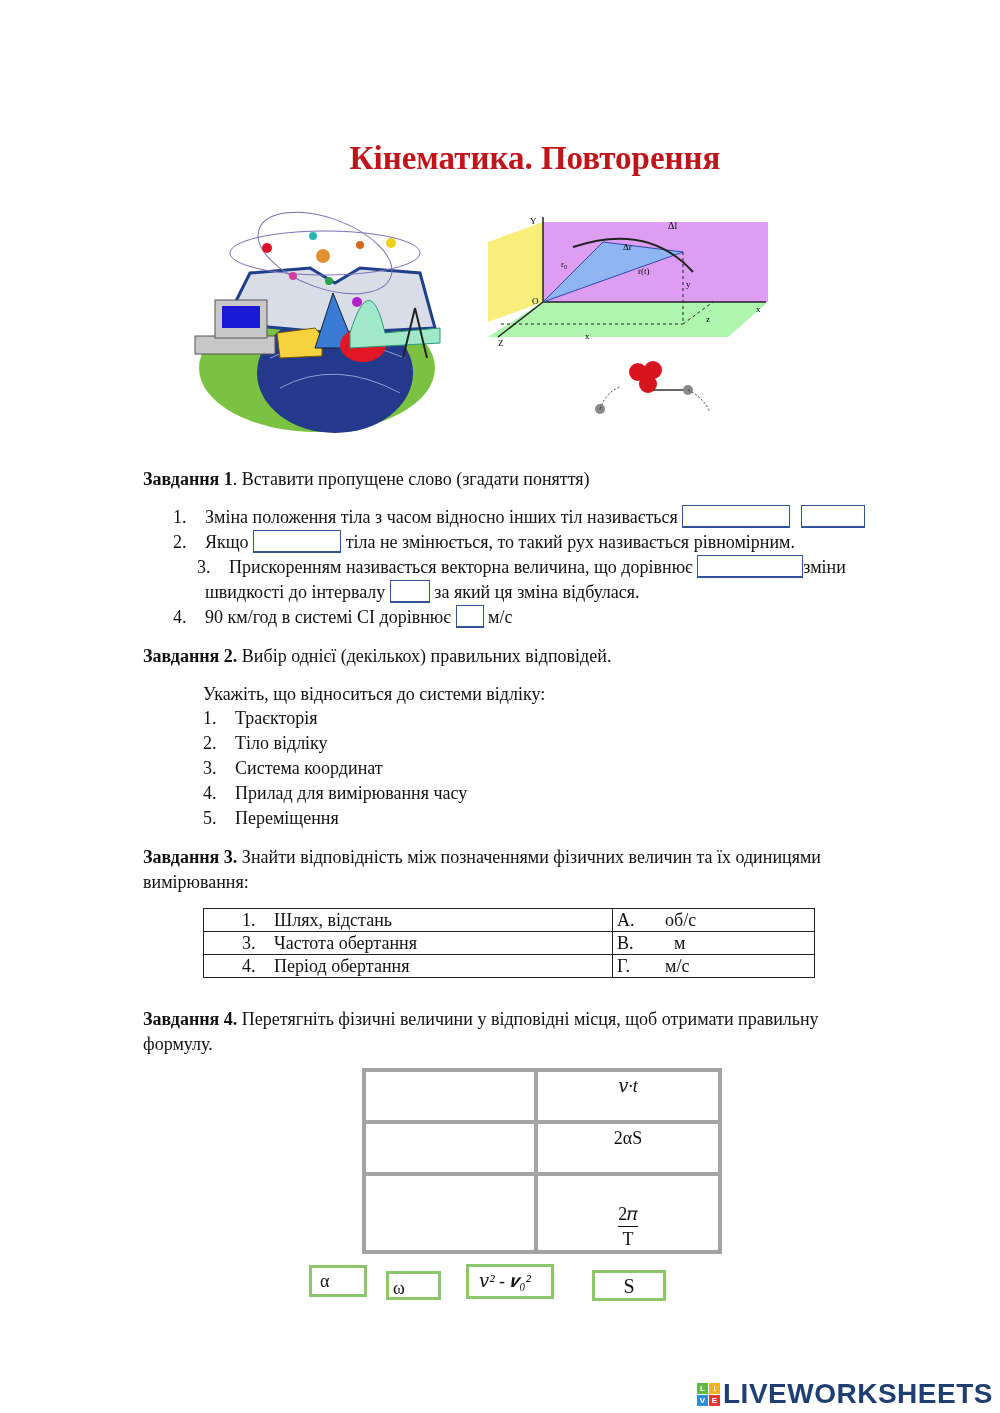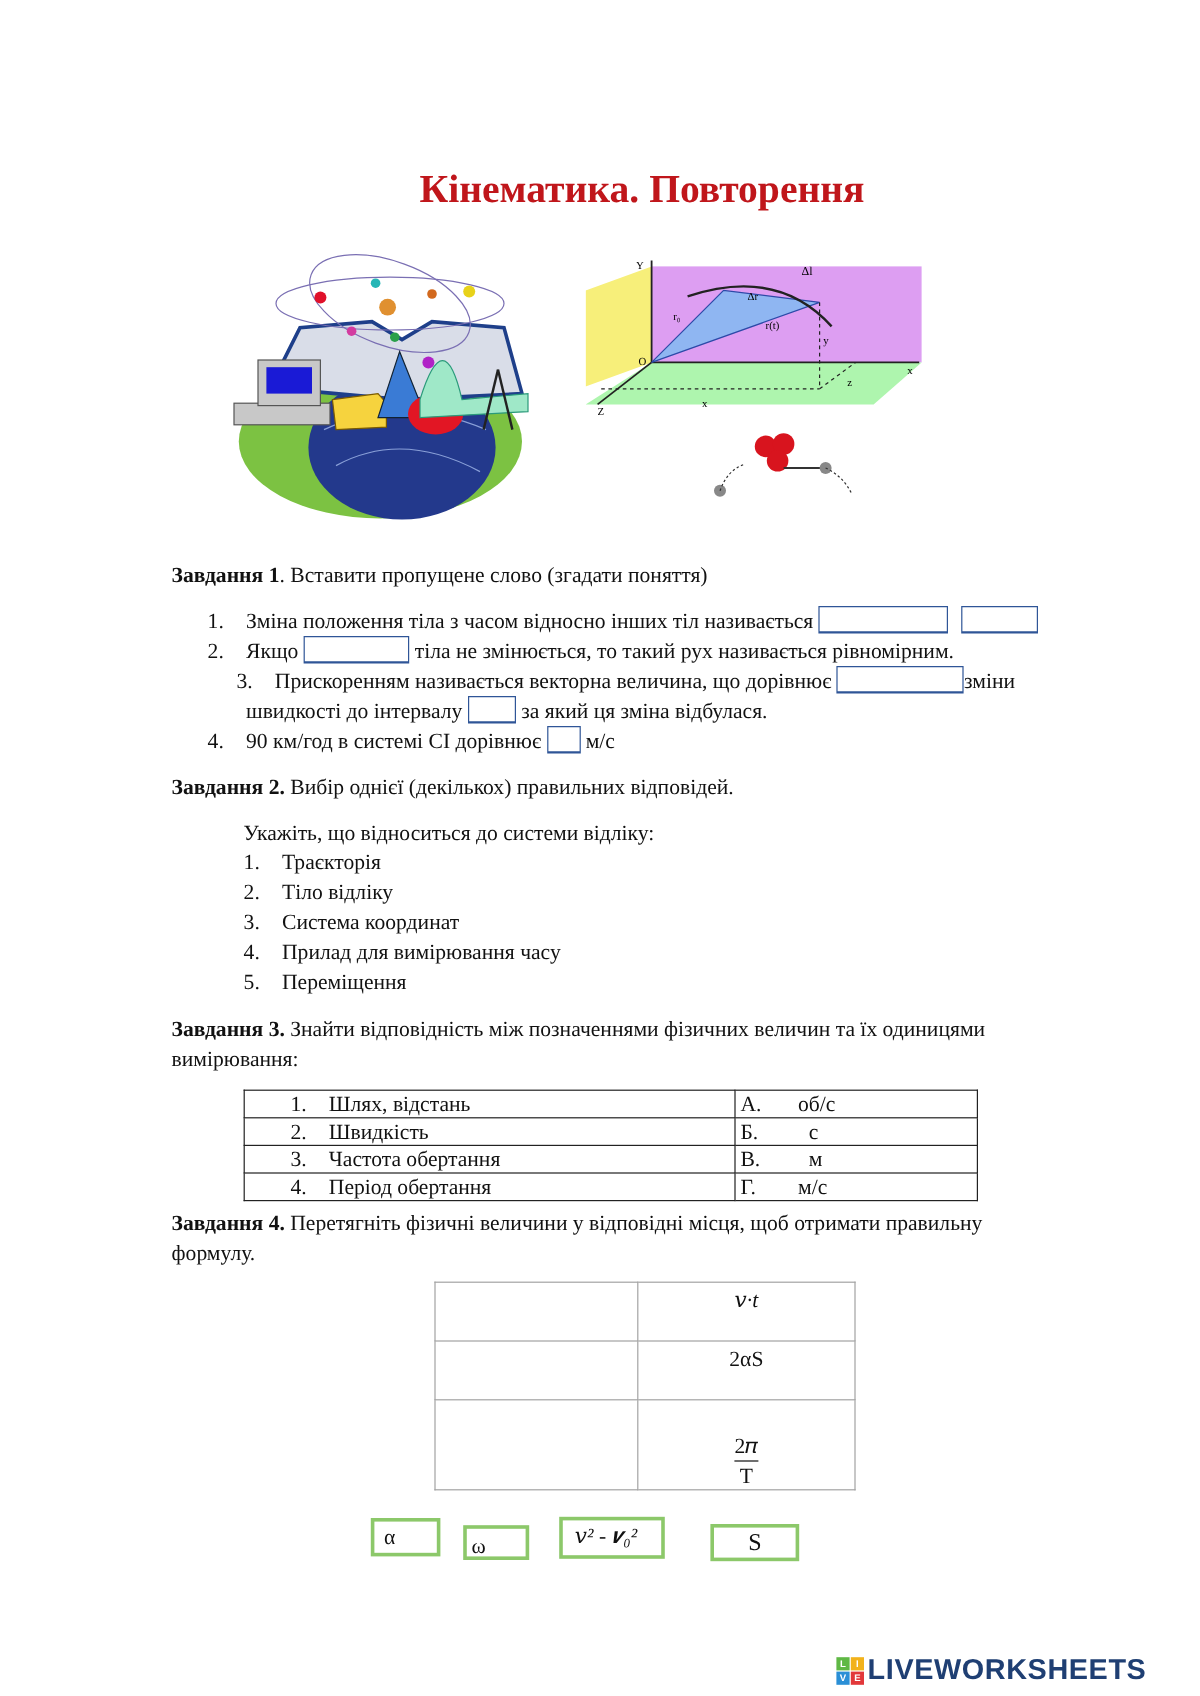--- a/index.html
+++ b/index.html
@@ -9,29 +9,29 @@
   .task-head{font-weight:bold;}
   .line{position:absolute;white-space:nowrap;line-height:24px;}
   .gap{display:inline-block;height:20px;border:1.5px solid #2f5597;border-bottom-width:2px;vertical-align:-5px;background:#fff;}
   table.match{position:absolute;left:203px;top:908px;width:612px;border-collapse:collapse;}
   table.match td{border:1px solid #222;height:22px;padding:0;font-size:18px;line-height:22px;}
   table.match td.l{width:370px;padding-left:38px;}
   table.match td.r{padding-left:4px;}
   .num{display:inline-block;width:32px;}
   .let{display:inline-block;width:48px;}
   table.formula{position:absolute;left:362px;top:1068px;border-collapse:collapse;}
-  table.formula td{border:1px solid #a3a3a3;width:166px;height:46px;vertical-align:top;text-align:center;font-size:18px;}
+  table.formula td{border:4px solid #a3a3a3;width:166px;height:46px;vertical-align:top;text-align:center;font-size:18px;}
   table.formula td.f{width:178px;}
   .frac{display:inline-flex;flex-direction:column;align-items:center;line-height:20px;margin-top:27px;}
   .frac .bar{border-top:1.5px solid #111;width:100%;margin:2px 0;}
   .drag{position:absolute;border:3px solid #8cc86a;background:#fff;font-size:18px;box-sizing:border-box;}
   .lw{position:absolute;left:697px;top:1378px;display:flex;align-items:center;}
   .lw-grid{display:grid;grid-template-columns:11px 11px;grid-gap:1px;margin-right:3px;}
   .lw-grid span{display:block;width:11px;height:11px;font-size:8px;color:#fff;font-weight:bold;text-align:center;line-height:11px;font-family:"Liberation Sans",sans-serif;}
-  .lw-text{font-family:"Liberation Sans",sans-serif;font-weight:bold;color:#1f3f73;font-size:24px;letter-spacing:0.5px;}
+  .lw-text{font-family:"Liberation Sans",sans-serif;font-weight:bold;color:#1f3f73;font-size:28px;letter-spacing:0.5px;}
 </style>
 </head>
 <body>
 
 <div class="abs title">Кінематика. Повторення</div>
 
 <div class="abs" style="left:185px;top:208px;width:265px;height:228px;">
   <svg width="265" height="228" viewBox="0 0 265 228">
     <ellipse cx="132" cy="160" rx="118" ry="64" fill="#7cc242"></ellipse>
     <ellipse cx="150" cy="165" rx="78" ry="60" fill="#23398c"></ellipse>
@@ -137,24 +137,20 @@
   <span class="task-head">Завдання 3.</span><span> Знайти відповідність між позначеннями фізичних величин та їх одиницями</span>
 </div>
 <div class="line" style="left:143px;top:870px;">вимірювання:</div>
 <table class="match">
   <tbody>
       <tr>
     <td class="l"><span class="num">1.</span><span>Шлях, відстань</span></td>
     <td class="r"><span class="let">А.</span><span>об/с</span></td>
   </tr>
   <tr>
-    <td class="l"><span class="num">2.</span><span>Швидкість</span></td>
-    <td class="r"><span class="let">Б.</span>&nbsp;<span> с</span></td>
-  </tr>
-  <tr>
     <td class="l"><span class="num">3.</span><span>Частота обертання</span></td>
     <td class="r"><span class="let">В.</span>&nbsp;<span> м</span></td>
   </tr>
   <tr>
     <td class="l"><span class="num">4.</span><span>Період обертання</span></td>
     <td class="r"><span class="let">Г.</span><span>м/с</span></td>
   </tr>
 </tbody>
   </table>
 

